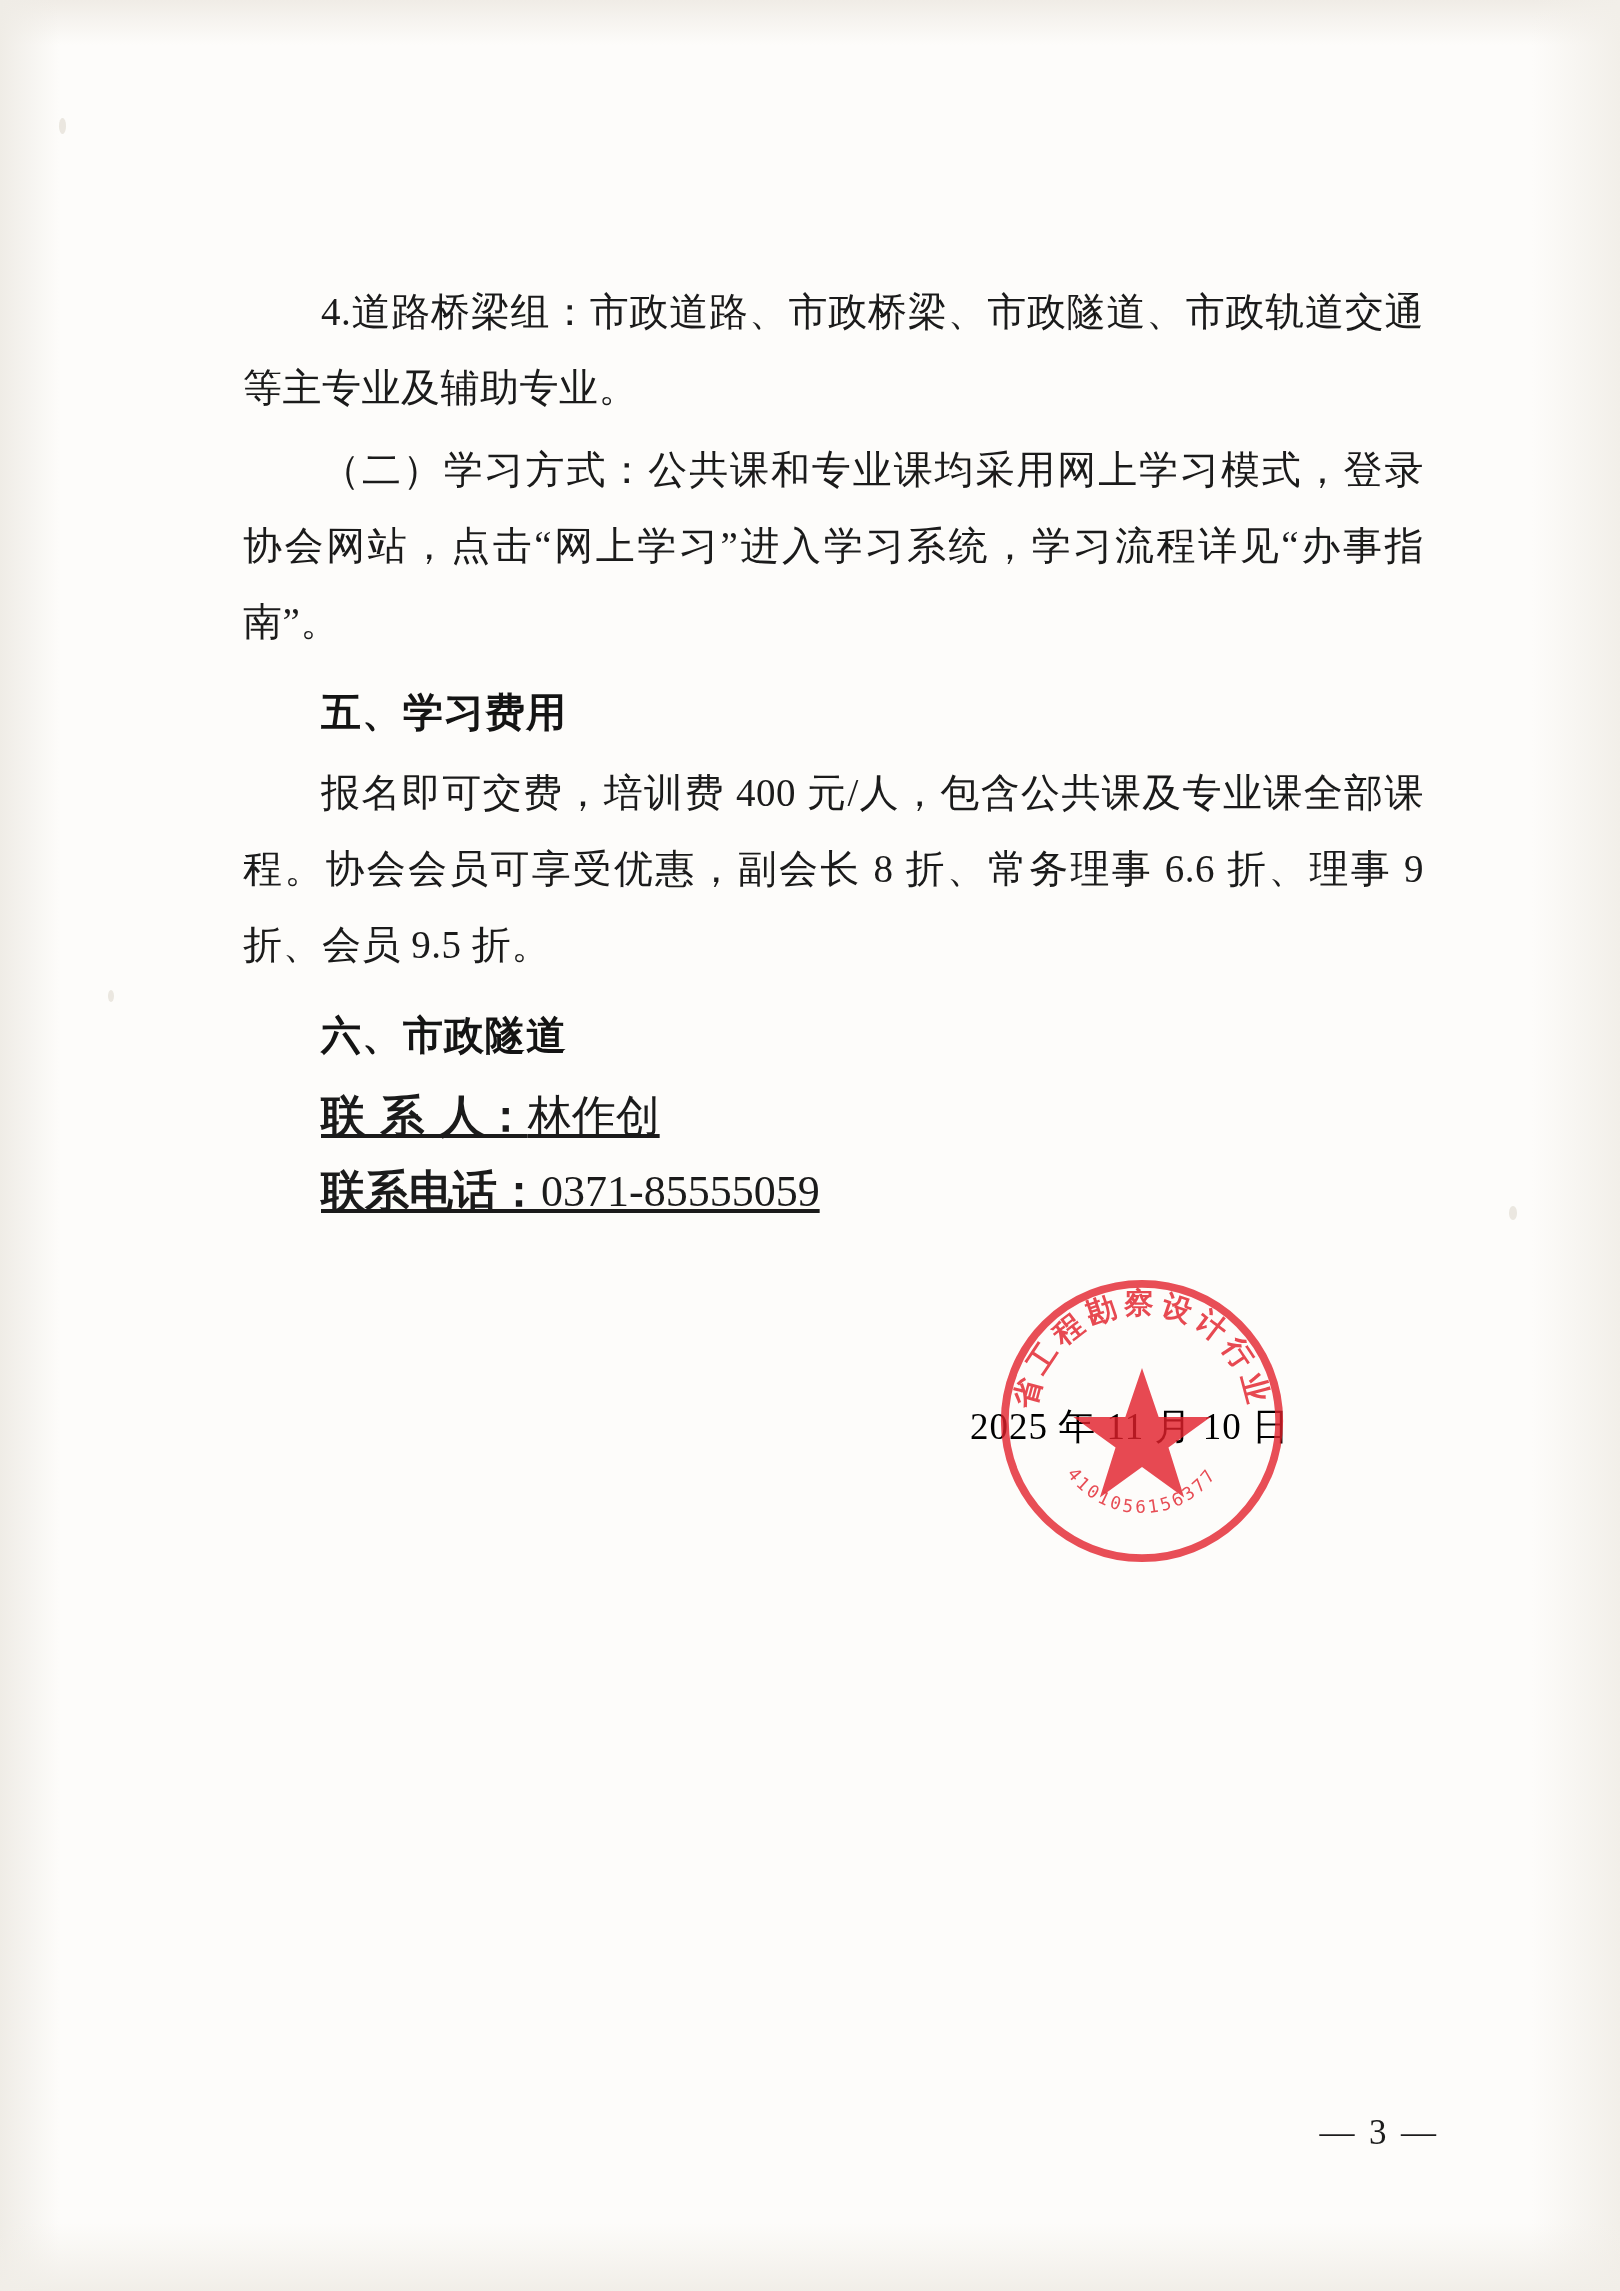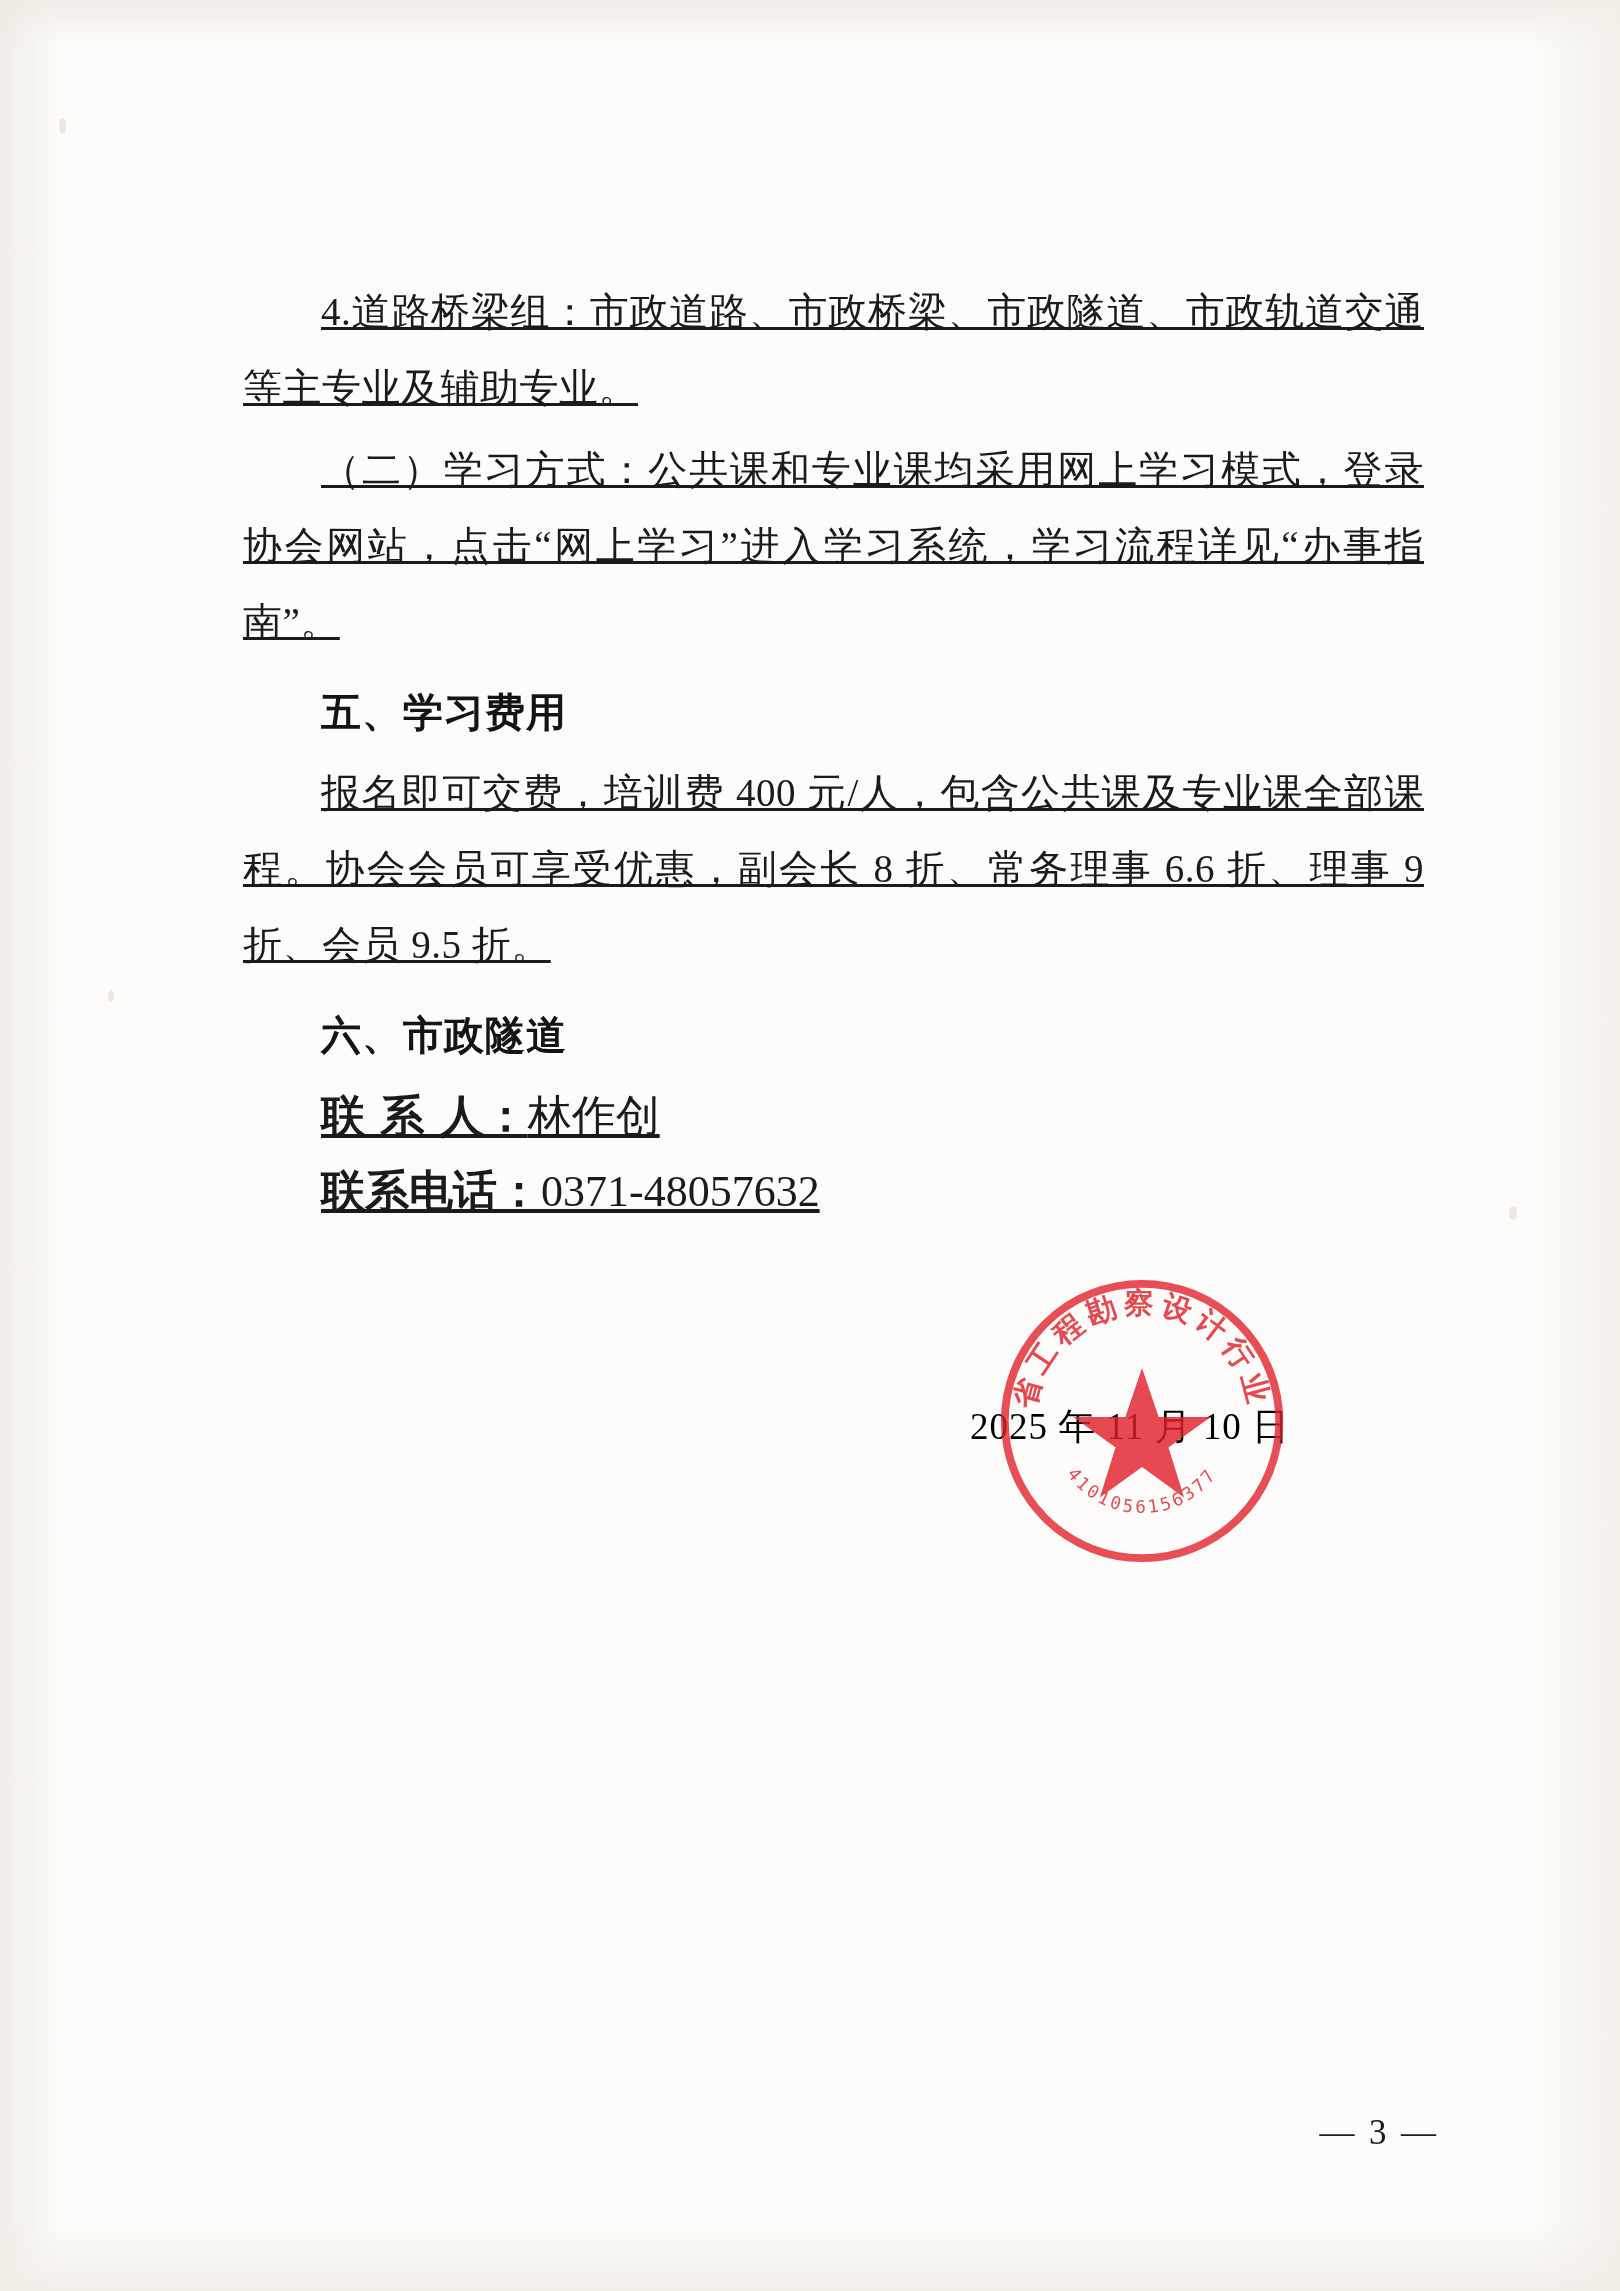--- a/index.html
+++ b/index.html
@@ -56,21 +56,20 @@
     margin: 0 0 5.9px 0;
     font-size: 39px;
     line-height: 76px;
     color: #1b1b1b;
     text-align: justify;
     text-justify: inter-ideograph;
     letter-spacing: 0.5px;
   }
   p.indent {
     text-indent: 78px;
-    text-decoration: underline;
   }
   h2.section-heading {
     margin: 13.7px 0 5.9px 0;
     font-size: 40px;
     line-height: 76px;
     font-family: Liberation Sans, sans-serif;
     font-weight: bold;
     color: #141414;
     text-indent: 78px;
     letter-spacing: 1px;
@@ -147,21 +146,21 @@
 
     <p class="body-text indent">报名即可交费，培训费 400 元/人，包含公共课及专业课全部课程。协会会员可享受优惠，副会长 8 折、常务理事 6.6 折、理事 9 折、会员 9.5 折。</p>
 
     <h2 class="section-heading">六、市政隧道</h2>
 
     <p class="contact-line">
       <span class="contact-label">联 系 人：</span><span>林作创</span>
     </p>
 
     <p class="contact-line">
-      <span class="contact-label">联系电话：</span><span>0371-48057632</span>
+      <span class="contact-label">联系电话：</span><span>0371-85555059</span>
     </p>
 
     <div class="spacer-block"></div>
   </div>
 
   <div class="date-line">2025 年 11 月 10 日</div>
 
   <svg class="seal" viewBox="0 0 300 300">
     <defs>
       <path id="sealTopArc" d="M 40,150 A 110,110 0 0 1 260,150"></path>

